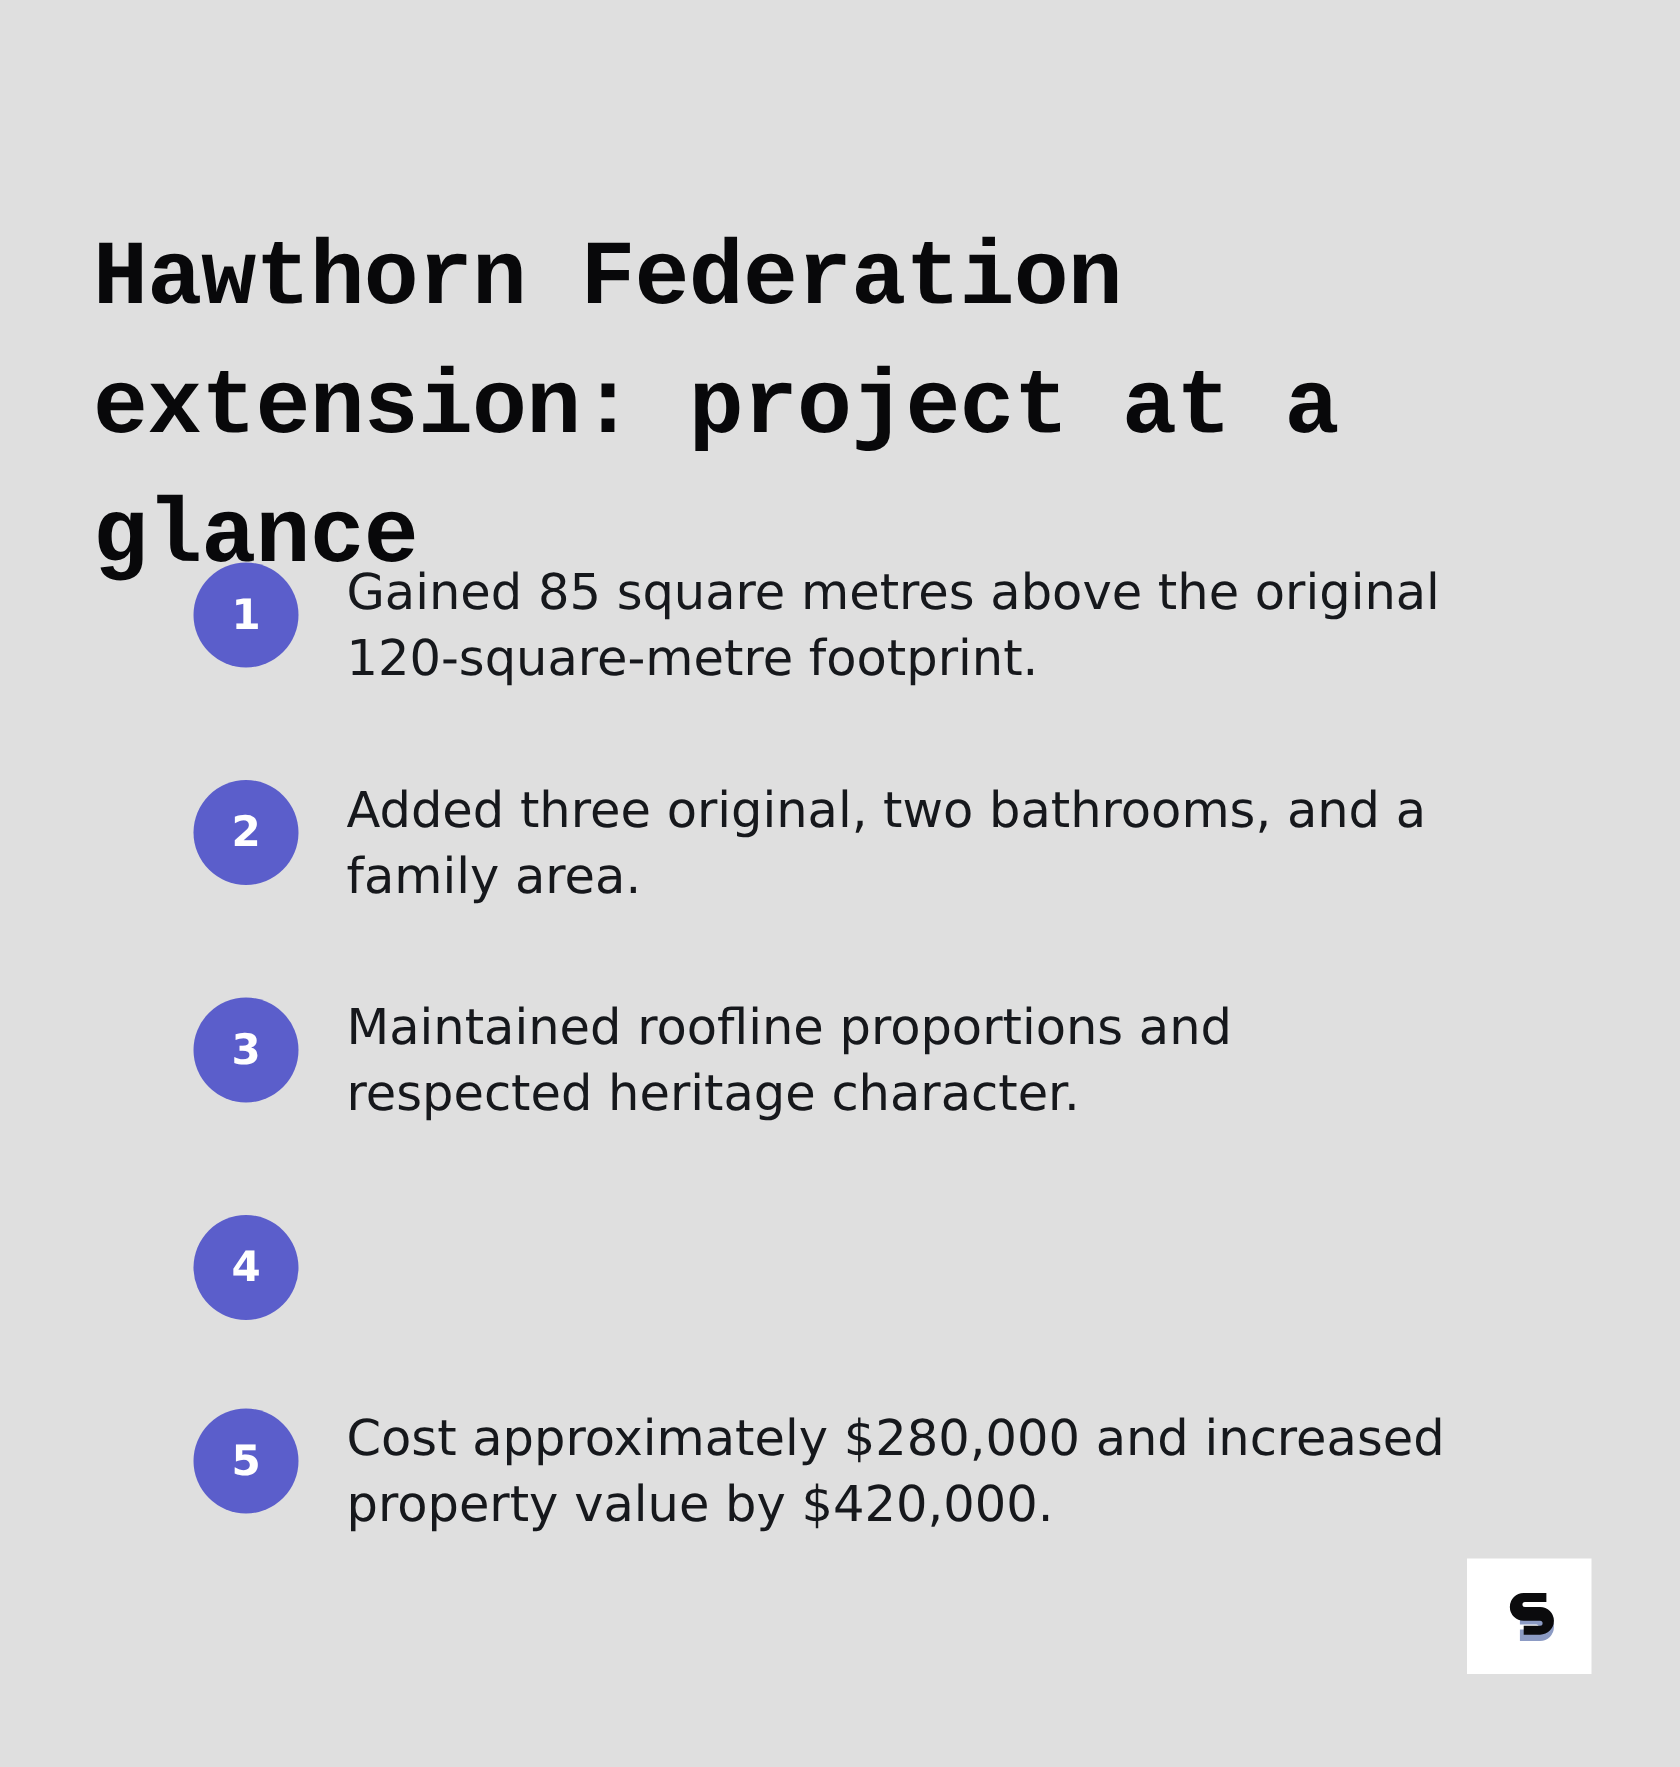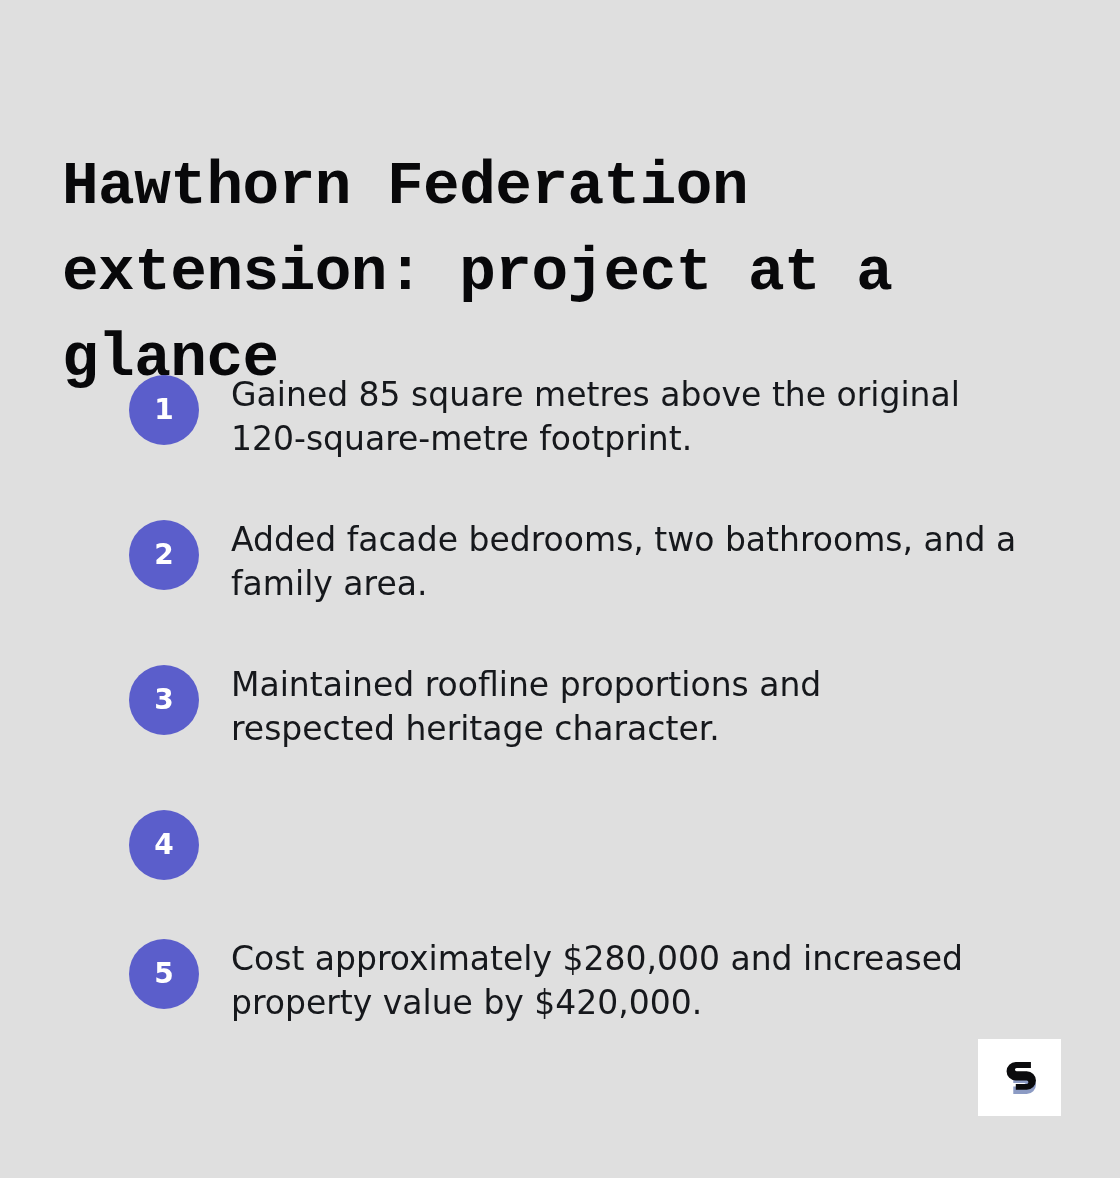--- a/index.html
+++ b/index.html
@@ -114,21 +114,21 @@
 
   <div class="list">
 
     <div class="list-item">
       <div class="badge">1</div>
       <div class="item-text w1">Gained 85 square metres above the original 120-square-metre footprint.</div>
     </div>
 
     <div class="list-item">
       <div class="badge">2</div>
-      <div class="item-text w2">Added facade bedrooms, two bathrooms, and a family area.</div>
+      <div class="item-text w2">Added three original, two bathrooms, and a family area.</div>
     </div>
 
     <div class="list-item">
       <div class="badge">3</div>
       <div class="item-text w3">Maintained roofline proportions and respected heritage character.</div>
     </div>
 
     <div class="list-item">
       <div class="badge">4</div>
     </div>

